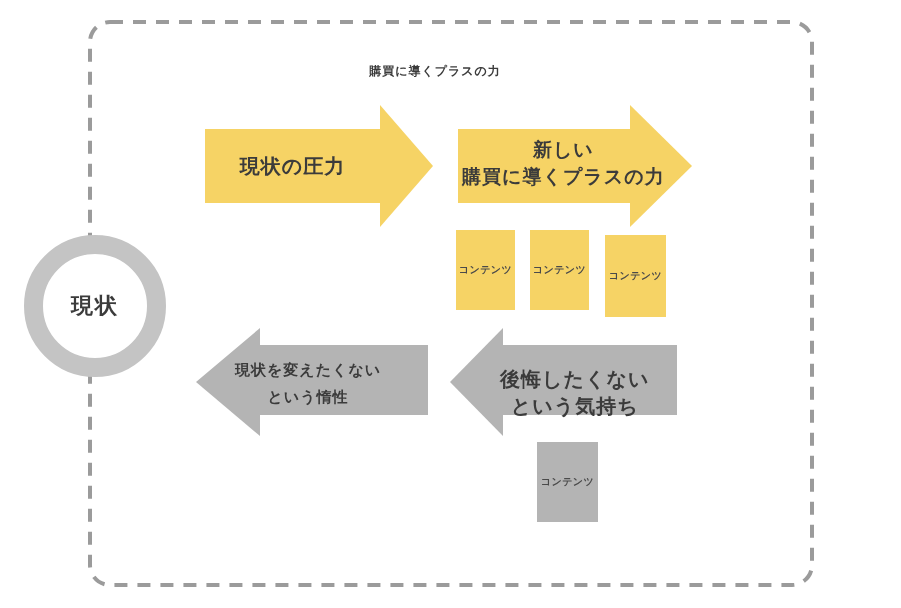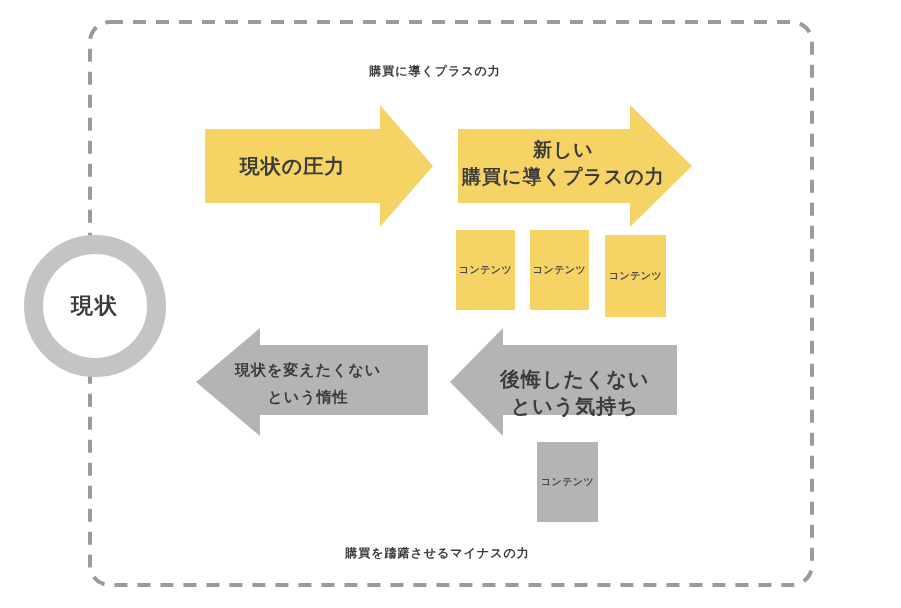--- a/index.html
+++ b/index.html
@@ -126,15 +126,14 @@
   <div class="arr-head head-left-2"></div>
   <div class="arrow-label" style="left:500px; top:358px; font-size:20px; line-height:27px;margin-top:8px;">
     <span class="lbl-line">後悔したくない</span>
     <span class="lbl-line">という気持ち</span>
   </div>
 
   <div class="content-box gray" style="left:537px; top:442px; width:61px; height:80px;">
     <span>コンテンツ</span>
   </div>
 
-  <div class="title bottom">購買を躊躇させるマイナスの力</div>
 
 </div>
 
 </body></html>

